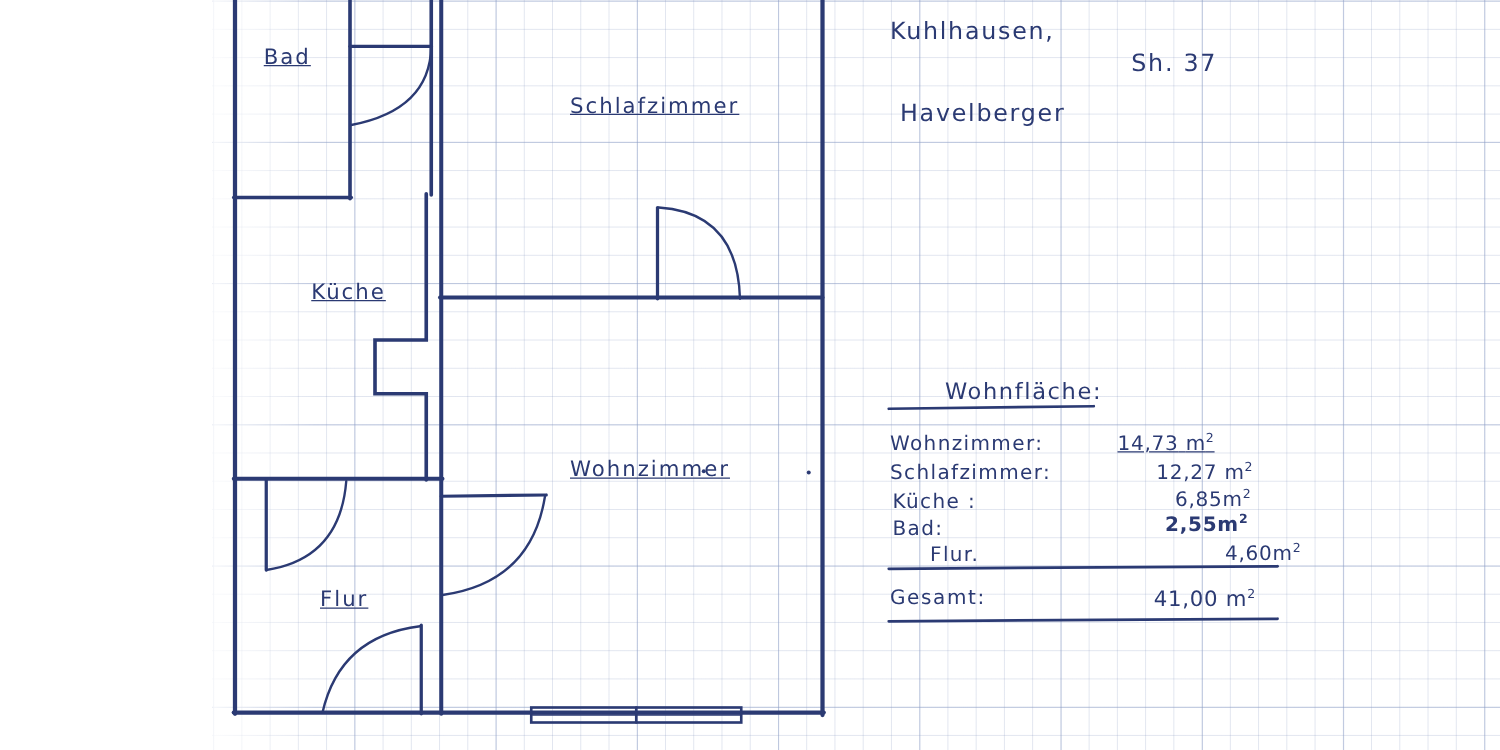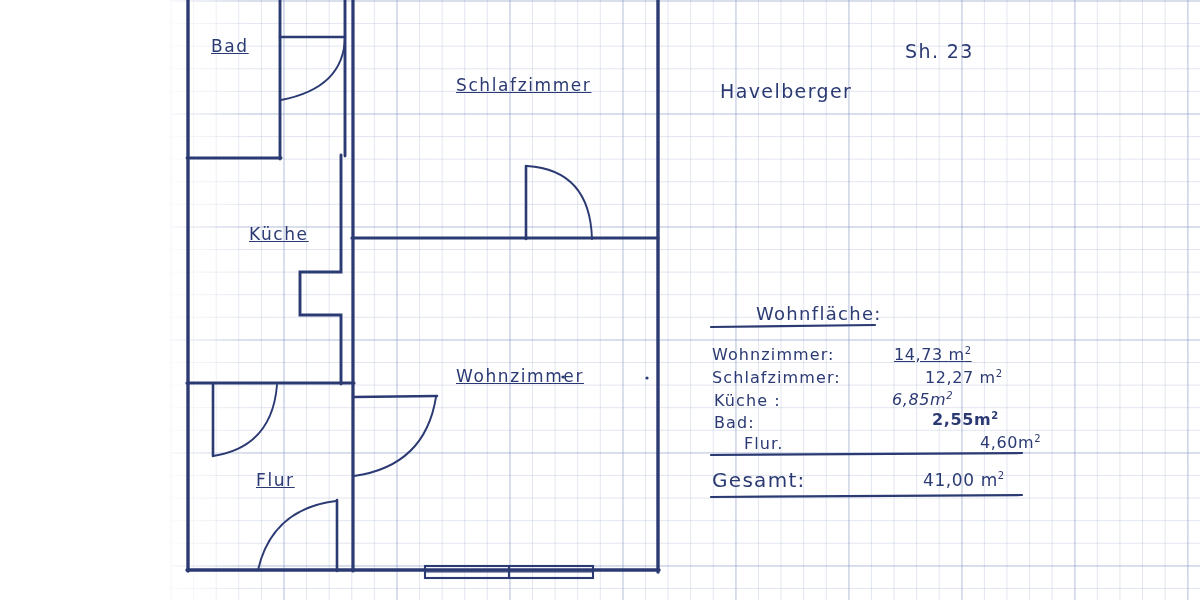--- a/index.html
+++ b/index.html
@@ -74,21 +74,21 @@
   }
   .legend-name {
     font-size: 16px;
     letter-spacing: 1.1px;
   }
   .legend-val {
     font-size: 16px;
     letter-spacing: 0.6px;
   }
   .legend-val.bold { font-weight: 700; }
-  .total-name { font-size: 20px; letter-spacing: 1.3px; }
+  .total-name { font-size: 16px; letter-spacing: 1.3px; }
   .total-val { font-size: 17px; letter-spacing: 0.6px; }
   .sup { font-size: 10px; vertical-align: super; }
 </style>
 </head>
 <body>
 
 <div id="page">
 
   <div id="grid"></div>
 
@@ -147,22 +147,23 @@
       <circle cx="563" cy="377" r="1.6" fill="#2b3a73" stroke="none"></circle>
 
       <line x1="711" y1="327" x2="875" y2="325" stroke-width="2.2"></line>
       <line x1="711" y1="455" x2="1022" y2="453" stroke-width="2.2"></line>
       <line x1="711" y1="497" x2="1022" y2="495" stroke-width="2.2"></line>
     </g>
   </svg>
 
   <div id="text-layer">
 
+    <div class="hand title-line" style="left:712px; top:14px;">Kuhlhausen,</div>
     <div class="hand title-line" style="left:720px; top:40px;margin-top:40px;">Havelberger</div>
-    <div class="hand title-line" style="left:905px; top:40px;">Sh. 23</div>
+    <div class="hand title-line" style="left:905px; top:40px;">Sh. 37</div>
 
     <div class="hand room-label" style="left:211px; top:36px;">Bad</div>
     <div class="hand room-label" style="left:456px; top:75px;">Schlafzimmer</div>
     <div class="hand room-label" style="left:249px; top:224px;">Küche</div>
     <div class="hand room-label" style="left:456px; top:366px;text-align:center;">Wohnzimmer</div>
     <div class="hand room-label" style="left:256px; top:470px;">Flur</div>
 
     <div class="hand legend-head" style="left:712px; top:303px;">Wohnfläche:</div>
 
     <div class="hand legend-name" style="left:712px; top:345px;">Wohnzimmer:</div>
@@ -172,21 +173,21 @@
     <div class="hand legend-name" style="left:744px; top:434px;">Flur.</div>
 
     <div class="hand legend-val" style="left:894px; top:345px;text-decoration:underline;">
       <span>14,73</span>
       <span>m</span><span class="sup">2</span>
     </div>
     <div class="hand legend-val" style="left:925px; top:368px;">
       <span>12,27</span>
       <span>m</span><span class="sup">2</span>
     </div>
-    <div class="hand legend-val" style="left:892px; top:390px;font-style:italic;">
+    <div class="hand legend-val" style="left:940px; top:390px;">
       <span>6,85</span><span>m</span><span class="sup">2</span>
     </div>
     <div class="hand legend-val bold" style="left:932px; top:410px;">
       <span>2,55</span><span>m</span><span class="sup">2</span>
     </div>
     <div class="hand legend-val" style="left:936px; top:433px;margin-left:44px;">
       <span>4,60</span><span>m</span><span class="sup">2</span>
     </div>
 
     <div class="hand total-name" style="left:712px; top:468px;">Gesamt:</div>

